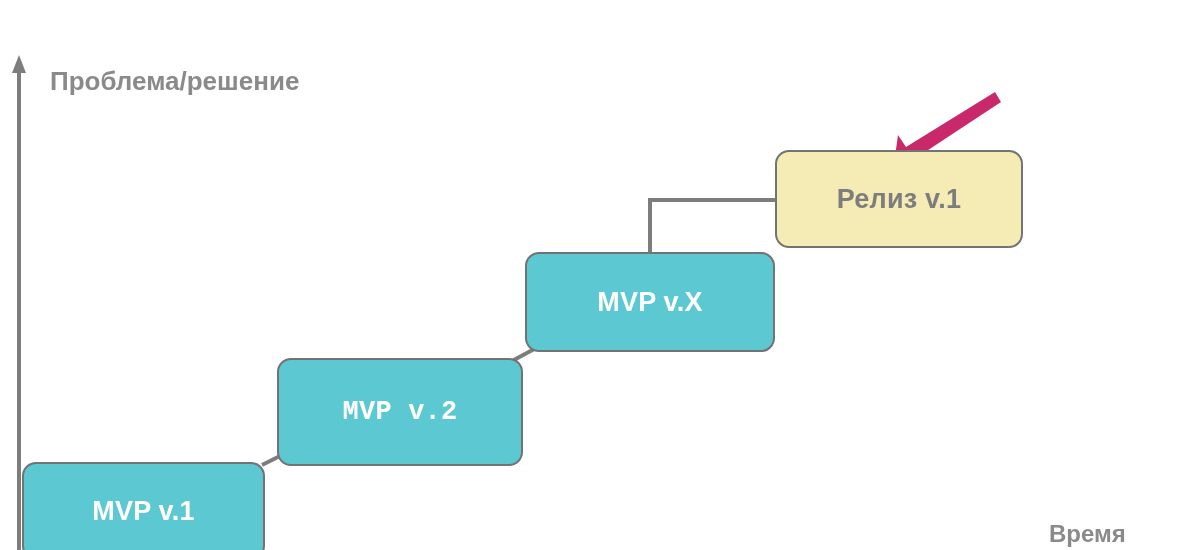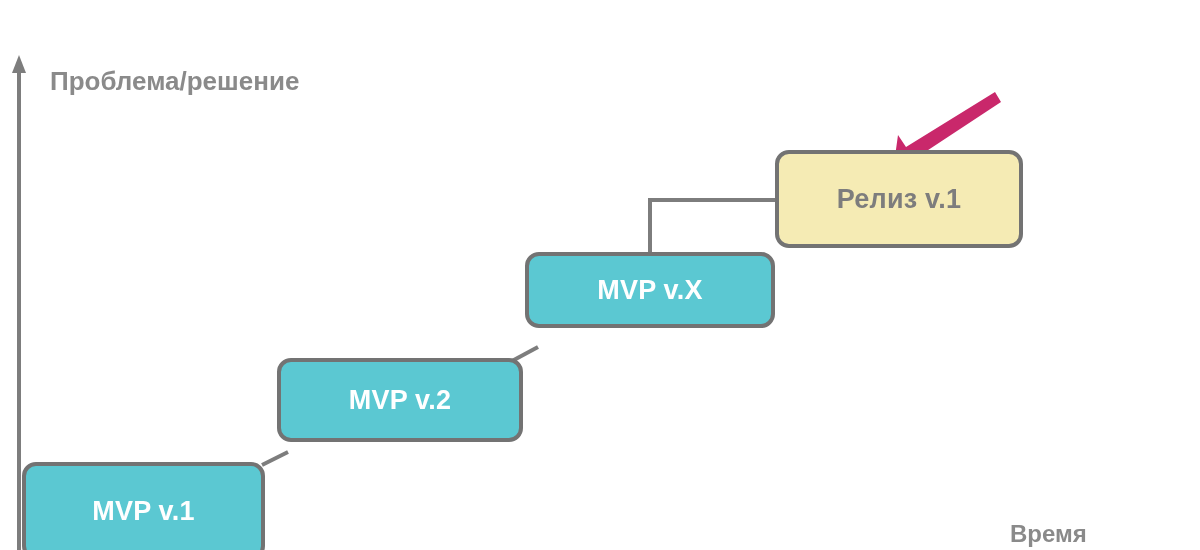--- a/index.html
+++ b/index.html
@@ -22,55 +22,55 @@
     position: absolute;
     left: 0;
     top: 0;
     width: 1200px;
     height: 550px;
   }
   #connectors-layer { pointer-events: none; }
   .step-box {
     position: absolute;
     box-sizing: border-box;
-    border: 4px solid #737373;
+    border: 2px solid #737373;
     border-radius: 14px;
     display: flex;
     align-items: center;
     justify-content: center;
     font-weight: bold;
     letter-spacing: 0.2px;
   }
   .box-mvp1 {
     left: 22px; top: 422px; width: 243px; height: 98px;
     background: #5bc8d2; color: #ffffff; font-size: 27px;
   }
   .box-mvp2 {
-    left: 277px; top: 318px; width: 246px; height: 84px;
-    background: #5bc8d2; color: #ffffff; font-size: 27px;
+    left: 277px; top: 318px; width: 246px; height: 108px;
+    background: #5bc8d2; color: #ffffff; font-size: 27px; font-family: Liberation Mono, monospace;
   }
   .box-mvpx {
-    left: 525px; top: 212px; width: 250px; height: 76px;
+    left: 525px; top: 212px; width: 250px; height: 100px;
     background: #5bc8d2; color: #ffffff; font-size: 27px;
   }
   .box-release {
     left: 775px; top: 110px; width: 248px; height: 98px;
     background: #f5ebb4; color: #7d7d7d; font-size: 27px;
   }
   .axis-label {
     position: absolute;
     color: #8a8a8a;
     font-weight: bold;
     white-space: nowrap;
   }
   #label-y {
     left: 50px; top: 26px; font-size: 26px;
   }
   #label-x {
-    left: 1010px; top: 480px; font-size: 24px;
+    left: 1049px; top: 480px; font-size: 24px;
   }
   #label-mmp {
     position: absolute;
     left: 1000px; top: 42px;
     color: #c9286b;
     font-weight: bold;
     font-size: 38px;
     letter-spacing: 0.5px;
     white-space: nowrap;
   }

